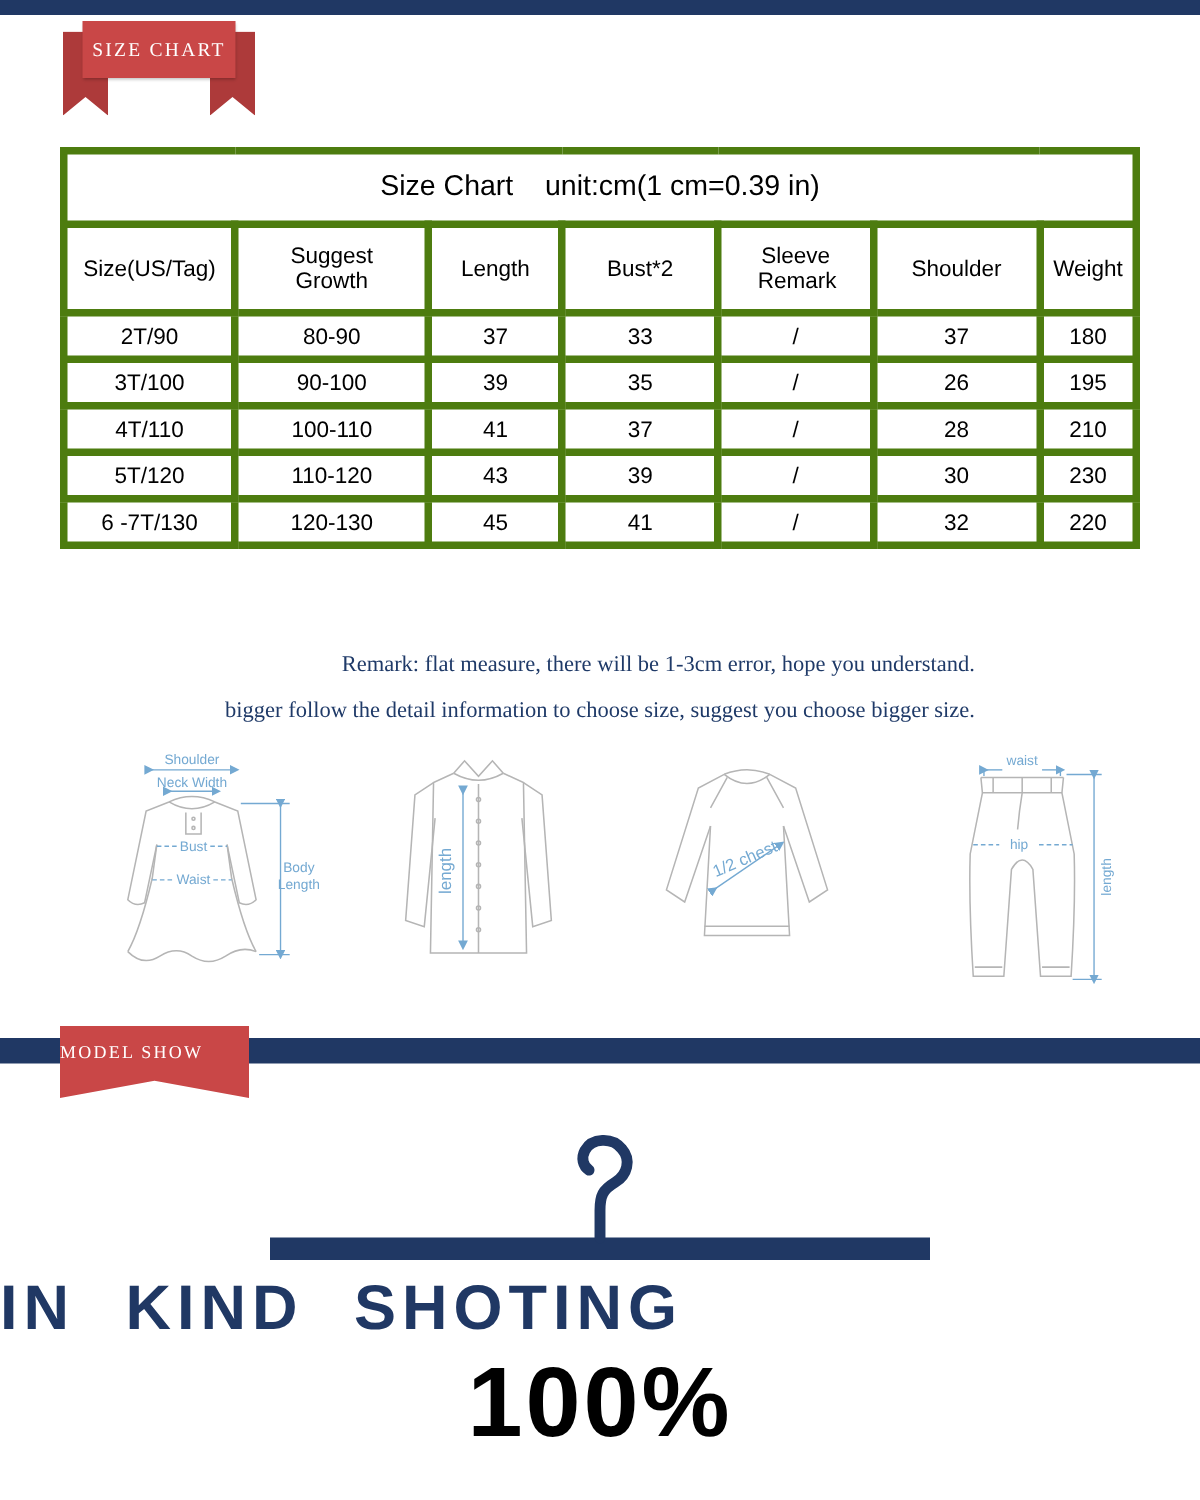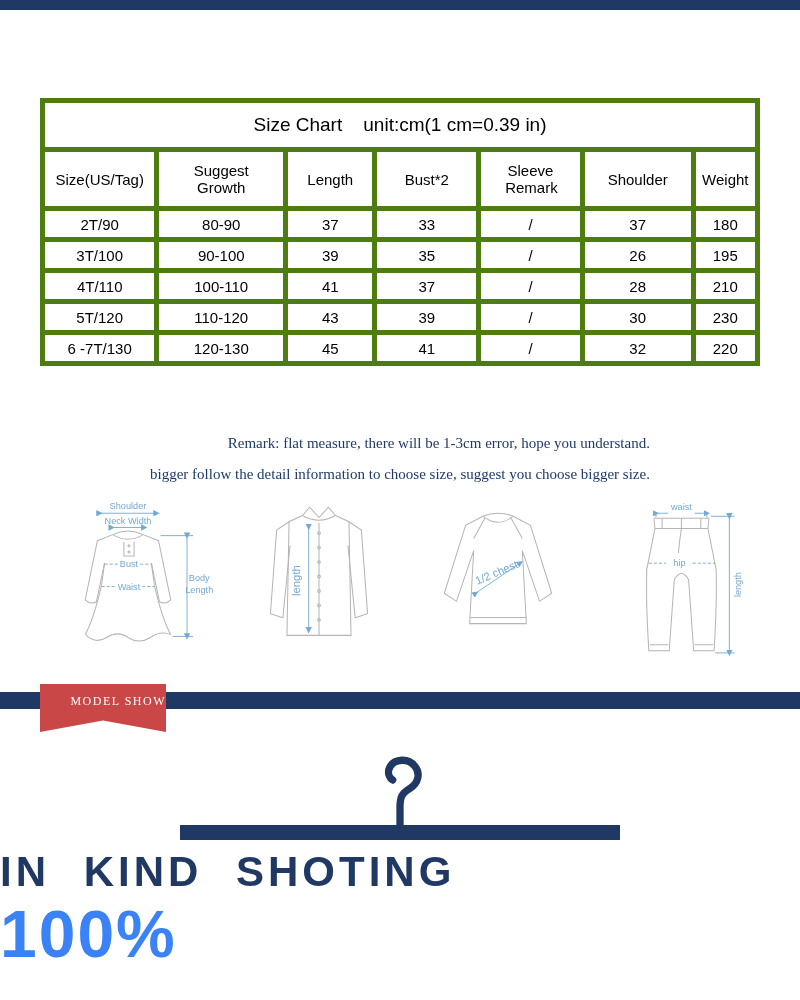--- a/index.html
+++ b/index.html
@@ -35,39 +35,46 @@
   .garment{stroke:#b5b5b5;fill:none;stroke-width:1}
   .dim{stroke:#74a9d2;fill:none;stroke-width:0.9}
   .dashed{stroke-dasharray:3 2}
   .lbl{fill:#74a9d2;stroke:none;font-size:9px;font-family:"Liberation Sans",sans-serif}
   .lbl-lg{font-size:11px}
 
   
   .model-band{position:relative;margin-top:24px;height:17px;background:#203864}
   .badge{position:absolute;left:40px;top:-8px;width:126px;height:48px;background:#c94747;
         clip-path:polygon(0 0,100% 0,100% 100%,50% 76%,0 100%);
-        display:flex;justify-content:flex-end}
+        display:flex;justify-content:flex-start}
   .badge span{color:#fff;font-family:"Liberation Serif",serif;font-size:12px;
         letter-spacing:1.5px;margin-top:10px}
 
   
   .hanger{display:block;margin:34px auto 0}
   .bar{width:440px;height:15px;background:#203864;margin:-4px auto 0}
   .kind{text-align:left;color:#203864;font-weight:700;font-size:42px;
         letter-spacing:4px;word-spacing:18px;margin-top:8px}
-  .percent{text-align:left;color:#3b82f6;font-weight:700;font-size:66px;
+  .percent{text-align:center;color:#000000;font-weight:700;font-size:66px;
         letter-spacing:2px;margin-top:0}
 </style>
 </head>
 <body>
 
 <div class="page">
 
   <div class="top-strip"></div>
 
+  <div class="ribbon">
+    <div class="tail tail-l"></div>
+    <div class="tail tail-r"></div>
+    <div class="band">
+      <span>SIZE CHART</span>
+    </div>
+  </div>
 
   <table class="size-table">
     <colgroup>
       <col style="width:16%">
         <col style="width:18%">
         <col style="width:12.5%">
       <col style="width:14.5%">
         <col style="width:14.5%">
         <col style="width:15.5%">
         <col style="width:9%">

